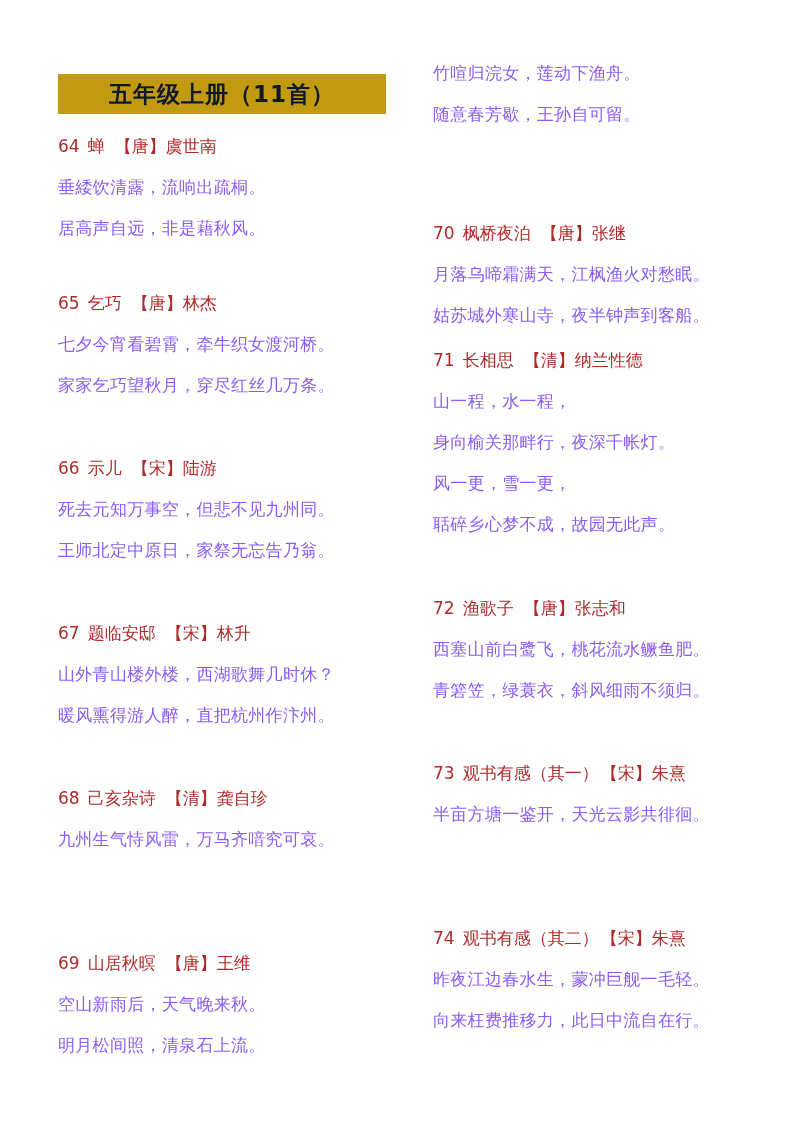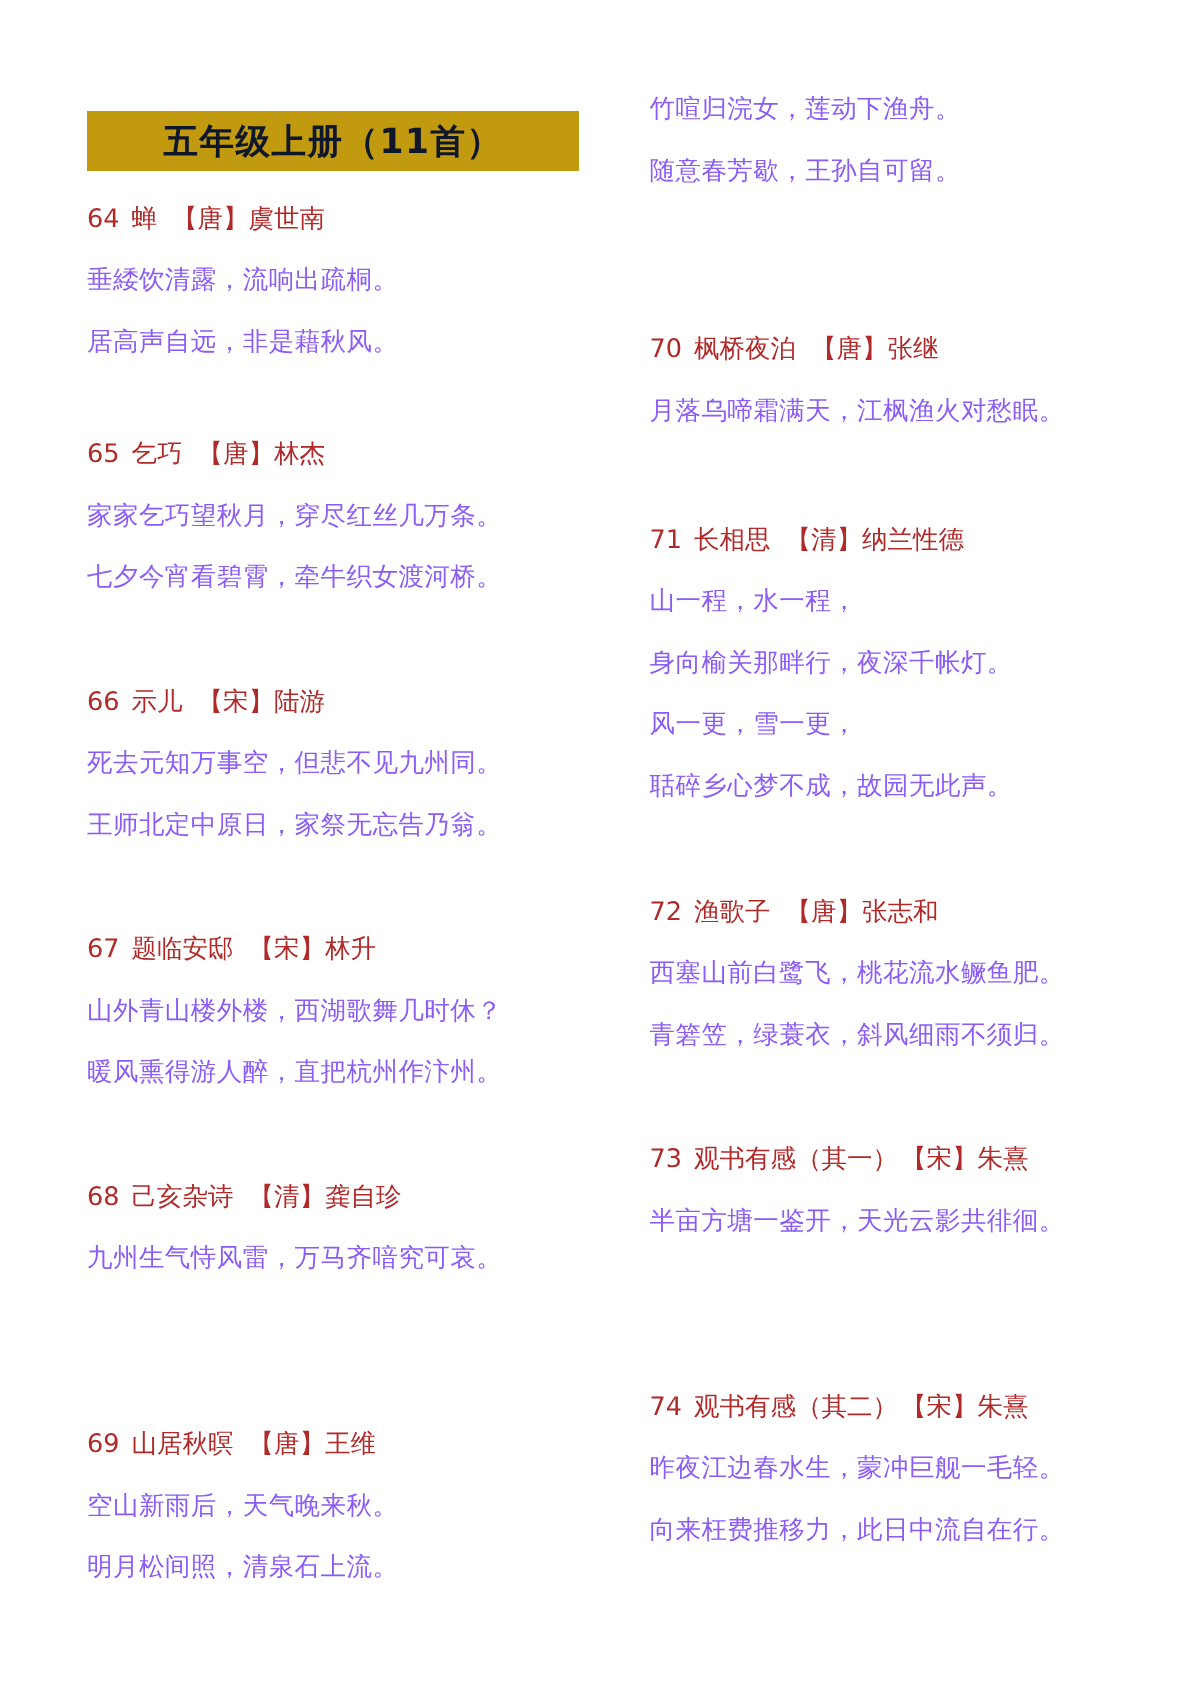--- a/index.html
+++ b/index.html
@@ -39,22 +39,22 @@
     <span class="num">64</span><span class="name">蝉</span><span>【唐】</span><span>虞世南</span>
   </div>
   <div class="line">垂緌饮清露，流响出疏桐。</div>
   <div class="line">居高声自远，非是藉秋风。</div>
 </div>
 
 <div class="poem" style="left:58px; top:291px;">
   <div class="title">
     <span class="num">65</span><span class="name">乞巧</span><span>【唐】</span><span>林杰</span>
   </div>
+  <div class="line">七夕今宵看碧霄，牵牛织女渡河桥。</div>
   <div class="line">家家乞巧望秋月，穿尽红丝几万条。</div>
-  <div class="line">七夕今宵看碧霄，牵牛织女渡河桥。</div>
 </div>
 
 <div class="poem" style="left:58px; top:456px;">
   <div class="title">
     <span class="num">66</span><span class="name">示儿</span><span>【宋】</span><span>陆游</span>
   </div>
   <div class="line">死去元知万事空，但悲不见九州同。</div>
   <div class="line">王师北定中原日，家祭无忘告乃翁。</div>
 </div>
 
@@ -84,20 +84,21 @@
 <div class="poem" style="left:433px; top:61px;">
   <div class="line" style="margin-top:0">竹喧归浣女，莲动下渔舟。</div>
   <div class="line">随意春芳歇，王孙自可留。</div>
 </div>
 
 <div class="poem" style="left:433px; top:183px;margin-top:38px;">
   <div class="title">
     <span class="num">70</span><span class="name">枫桥夜泊</span><span>【唐】</span><span>张继</span>
   </div>
   <div class="line">月落乌啼霜满天，江枫渔火对愁眠。</div>
+  <div class="line">姑苏城外寒山寺，夜半钟声到客船。</div>
 </div>
 
 <div class="poem" style="left:433px; top:348px;">
   <div class="title">
     <span class="num">71</span><span class="name">长相思</span><span>【清】</span><span>纳兰性德</span>
   </div>
   <div class="line">山一程，水一程，</div>
   <div class="line">身向榆关那畔行，夜深千帐灯。</div>
   <div class="line">风一更，雪一更，</div>
   <div class="line">聒碎乡心梦不成，故园无此声。</div>

